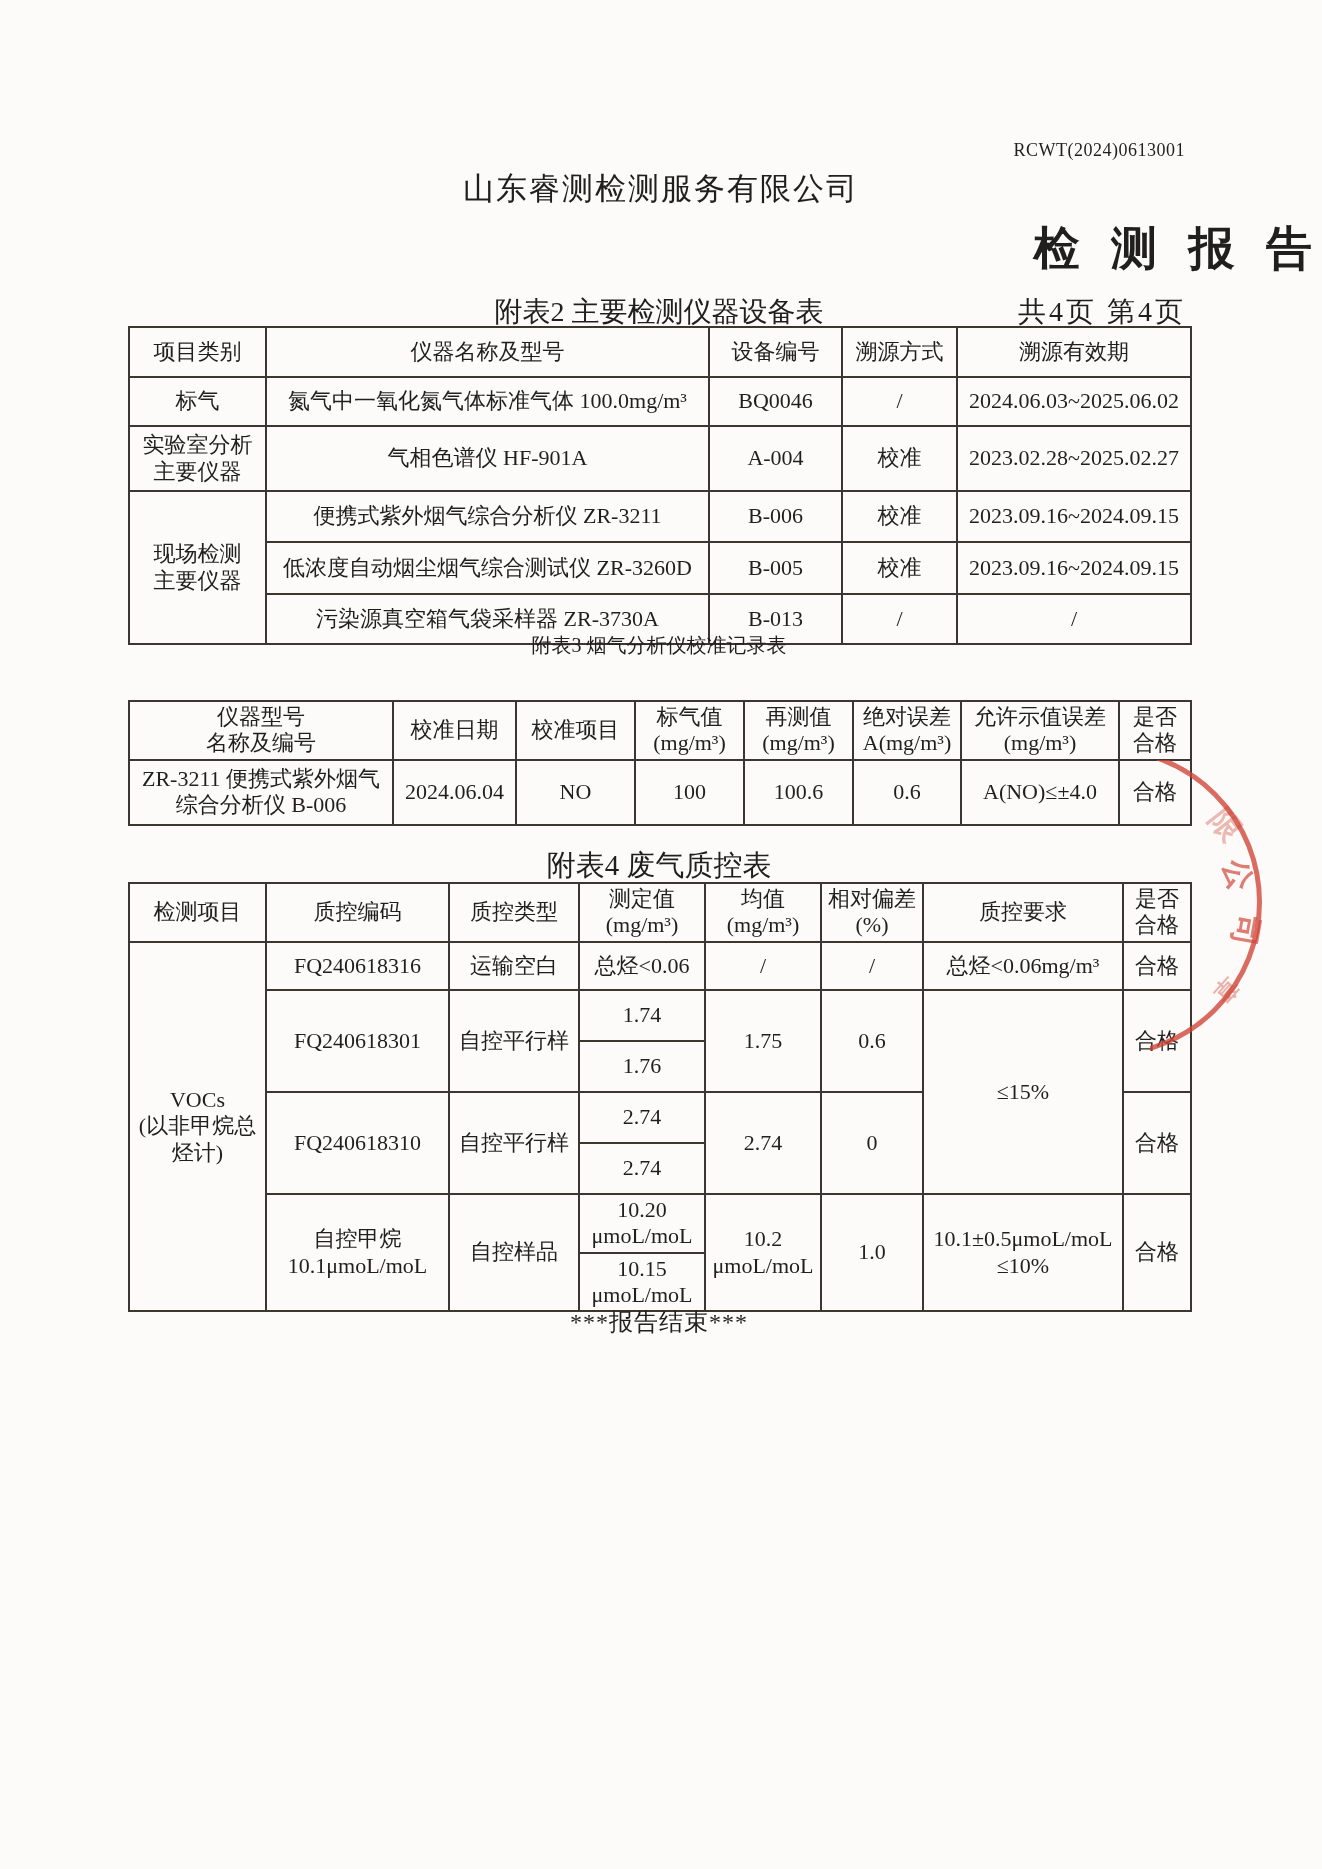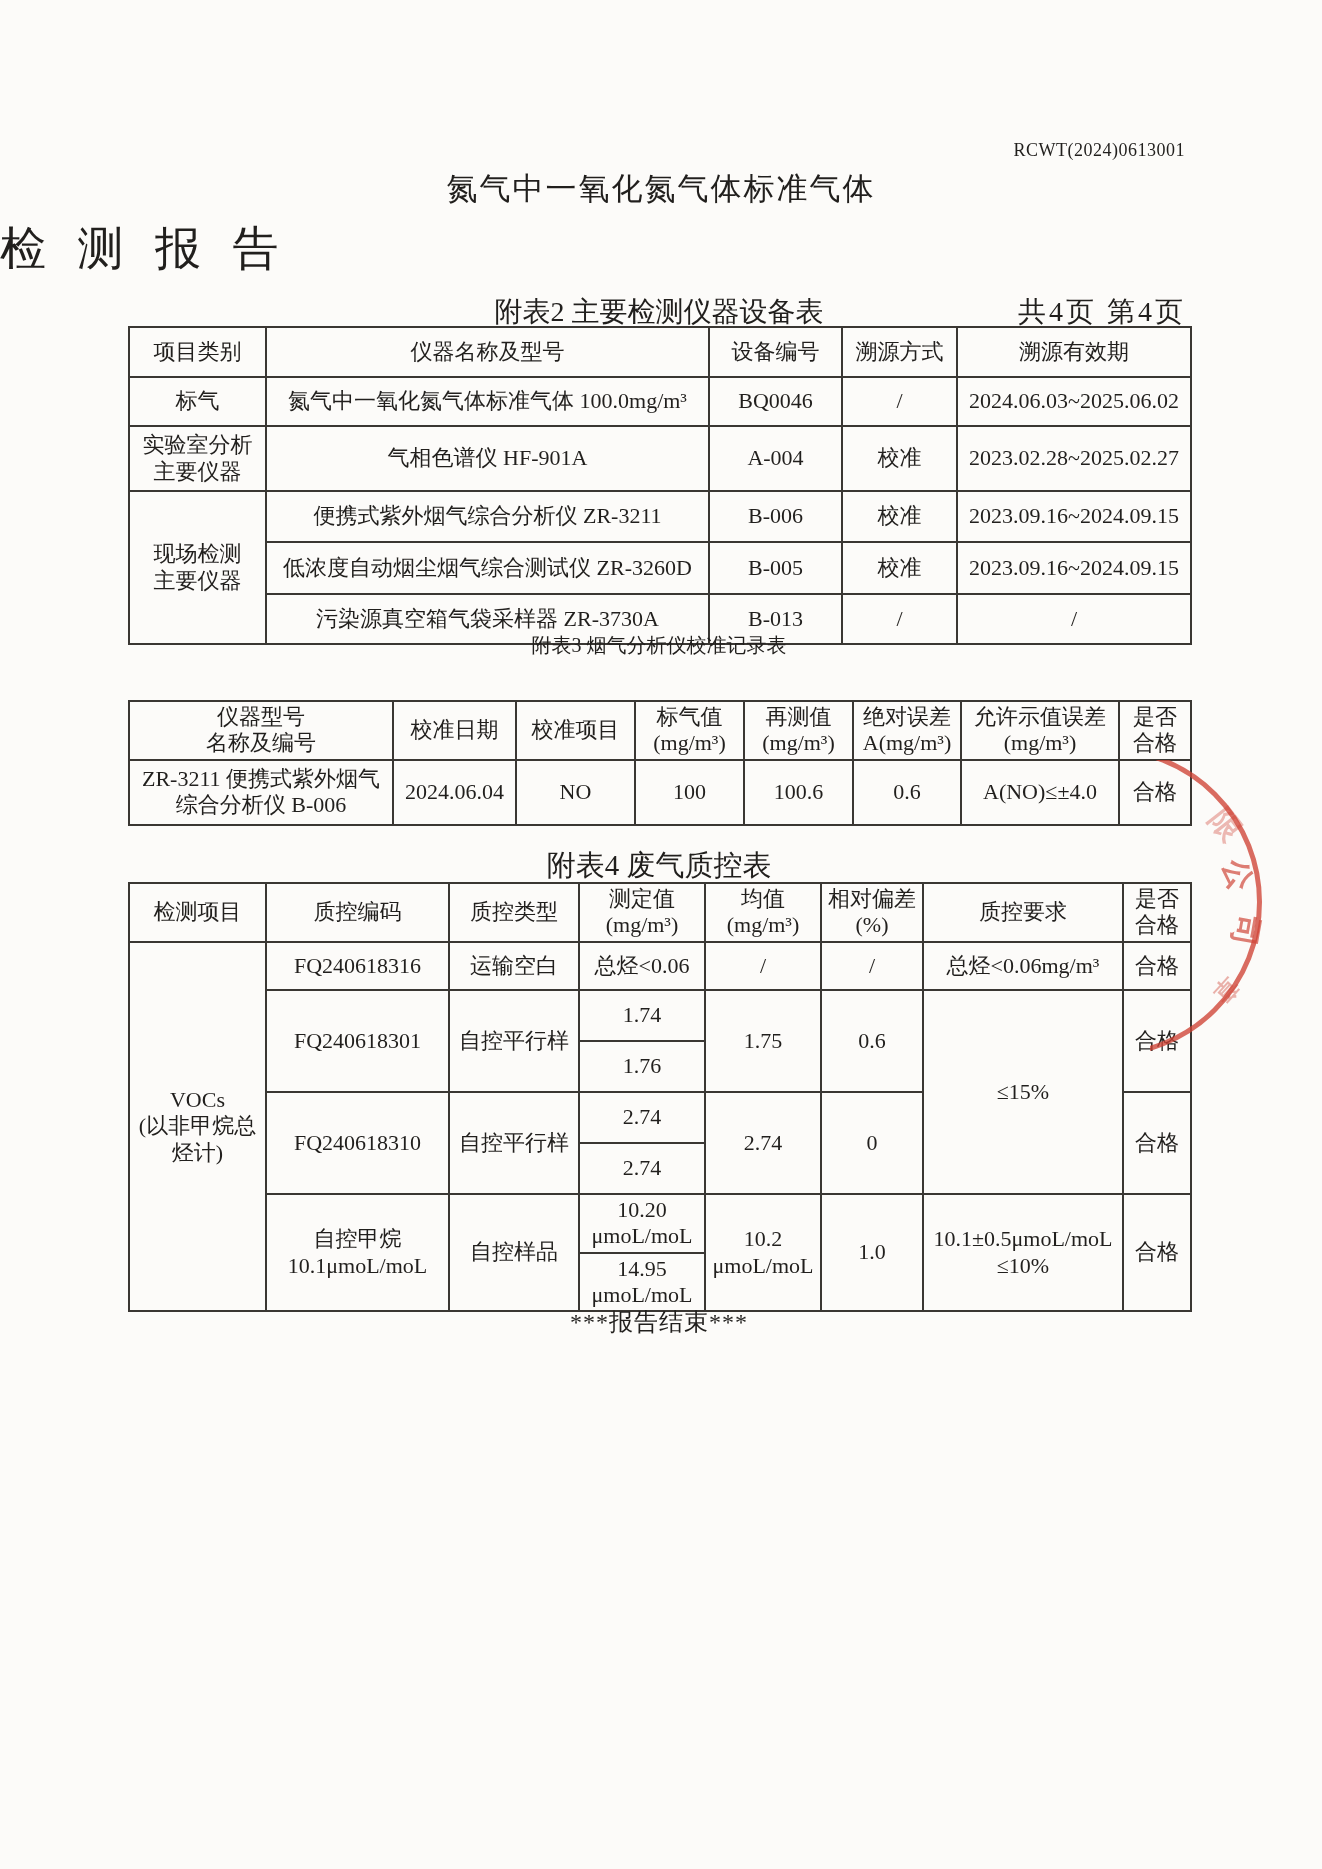--- a/index.html
+++ b/index.html
@@ -16,21 +16,21 @@
   .report-no {
     position:absolute; top:140px; right:137px;
     font-size:18px; letter-spacing:0.5px;
   }
   .company {
     position:absolute; top:168px; left:0; width:100%;
     text-align:center; font-size:31px; letter-spacing:2px;
   }
   .title {
     position:absolute; top:218px; left:0; width:100%;
-    text-align:left; font-size:46px; font-weight:normal; letter-spacing:10px;
+    text-align:right; font-size:46px; font-weight:bold; letter-spacing:10px;
   }
   .caption-row {
     position:absolute; top:293px; left:128px; width:1062px; height:30px;
     font-size:28px;
   }
   .caption-row .cap { position:absolute; left:0; width:100%; text-align:center; }
   .caption-row .pag { position:absolute; right:4px; top:0; letter-spacing:3px; }
   .cap2 { position:absolute; top:632px; left:128px; width:1062px; text-align:center; font-size:20px; }
   .cap3 { position:absolute; top:846px; left:128px; width:1062px; text-align:center; font-size:29px; }
   .footer {
@@ -65,21 +65,21 @@
   .sc1 { left:72px; top:94px;  transform:rotate(72deg);  opacity:.85; }
   .sc2 { left:80px; top:150px; transform:rotate(100deg); opacity:.85; }
   .sc3 { left:64px; top:214px; transform:rotate(132deg); opacity:.5; font-size:24px; }
 </style>
 </head>
 <body>
 
 <div class="page">
 
   <div class="report-no">RCWT(2024)0613001</div>
-  <div class="company">氮气中一氧化氮气体标准气体</div>
+  <div class="company">山东睿测检测服务有限公司</div>
   <div class="title">检 测 报 告</div>
 
   <div class="caption-row">
     <span class="cap">附表2  主要检测仪器设备表</span>
     <span class="pag">共4页  第4页</span>
   </div>
 
   <table class="t t1">
     <colgroup>
       <col style="width:137px">
@@ -248,21 +248,21 @@
       <td class="pre">10.20
 μmoL/moL</td>
       <td class="pre" rowspan="2">10.2
 μmoL/moL</td>
       <td rowspan="2">1.0</td>
       <td class="pre" rowspan="2">10.1±0.5μmoL/moL
 ≤10%</td>
       <td rowspan="2">合格</td>
     </tr>
     <tr style="height:54px">
-      <td class="pre">14.95
+      <td class="pre">10.15
 μmoL/moL</td>
     </tr>
   </tbody>
     </table>
 
   <div class="footer">***报告结束***</div>
 
   <div class="stamp">
     <div class="stamp-arc"></div>
     <span class="stamp-char sc0">限</span>

